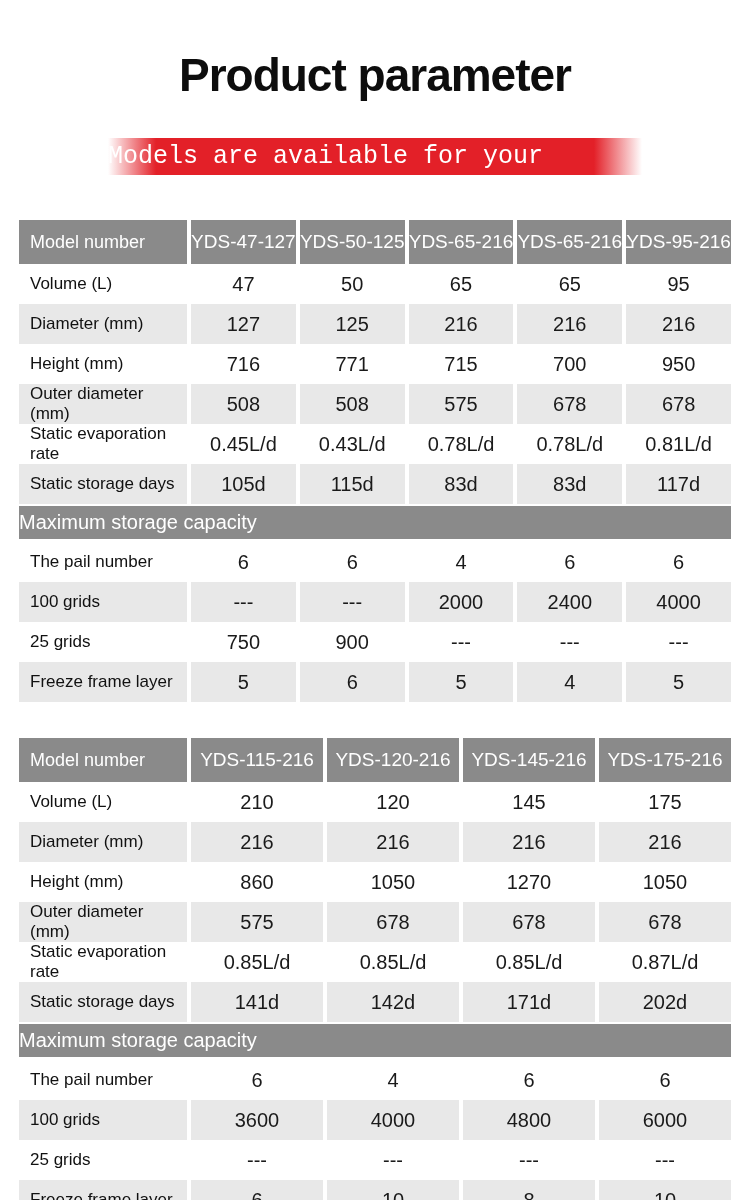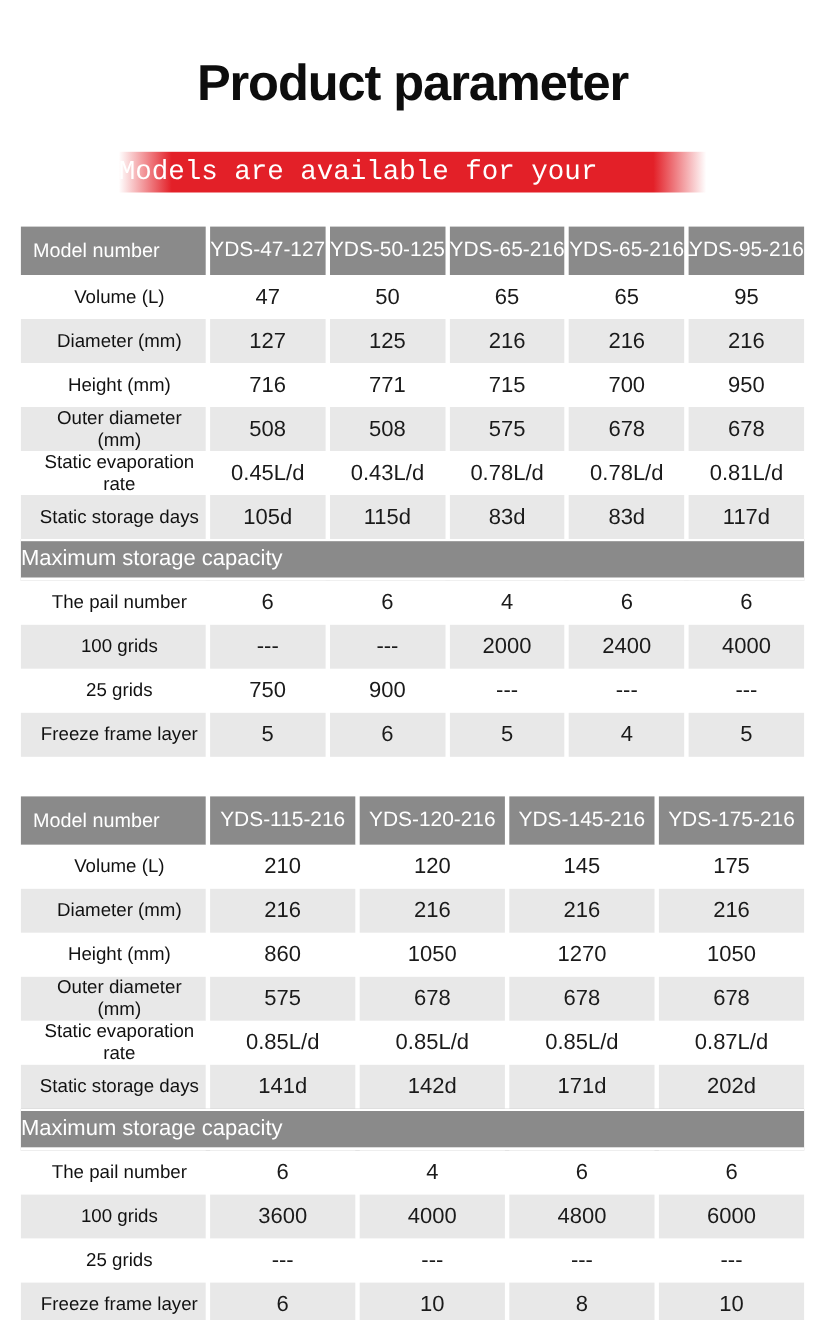--- a/index.html
+++ b/index.html
@@ -31,21 +31,21 @@
     color: #ffffff;
     background: linear-gradient(90deg,
       rgba(227,32,40,0) 0%,
       #e32028 9%,
       #e32028 91%,
       rgba(227,32,40,0) 100%);
     font-family: Liberation Mono, monospace;
   }
   table.spec {
     width: 720px;
-    margin: 31px auto 0;
+    margin: 45px auto 0;
     border-collapse: separate;
     border-spacing: 4px 0;
     table-layout: fixed;
   }
   table.spec.t2 { margin-top: 36px; }
   col.c-label { width: 168px; }
   th, td { padding: 0; }
   thead th {
     height: 44px;
     background: #8a8a8a;
@@ -62,21 +62,21 @@
     font-size: 18px;
   }
   tbody.data td {
     height: 40px;
     vertical-align: middle;
     text-align: center;
     font-size: 20px;
     background: #ffffff;
   }
   tbody.data td.lbl {
-    text-align: center;
+    text-align: left;
     padding-left: 11px;
     font-size: 17px;
     color: #111111;
   }
   tbody.data tr:nth-child(even) td { background: #e8e8e8; }
   tbody.band td {
     height: 38px;
     background: #8a8a8a;
     border-top: 2px solid #ffffff;
     border-bottom: 3px solid #ffffff;

